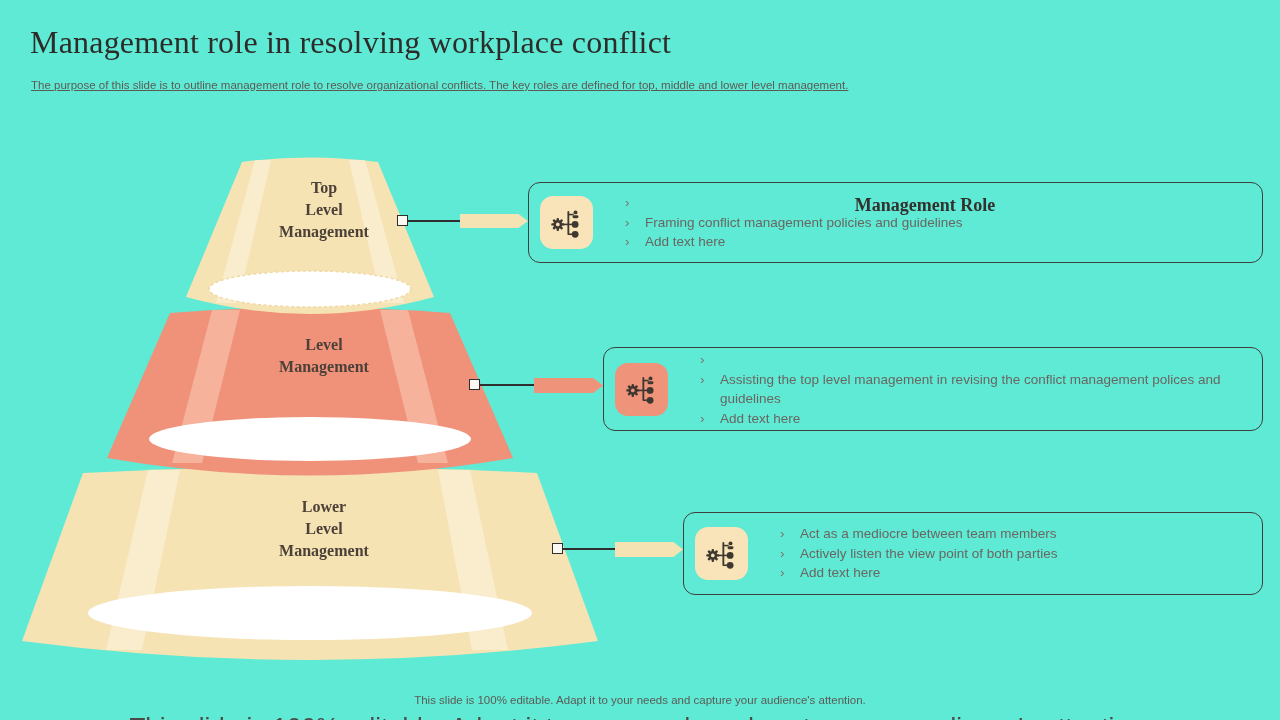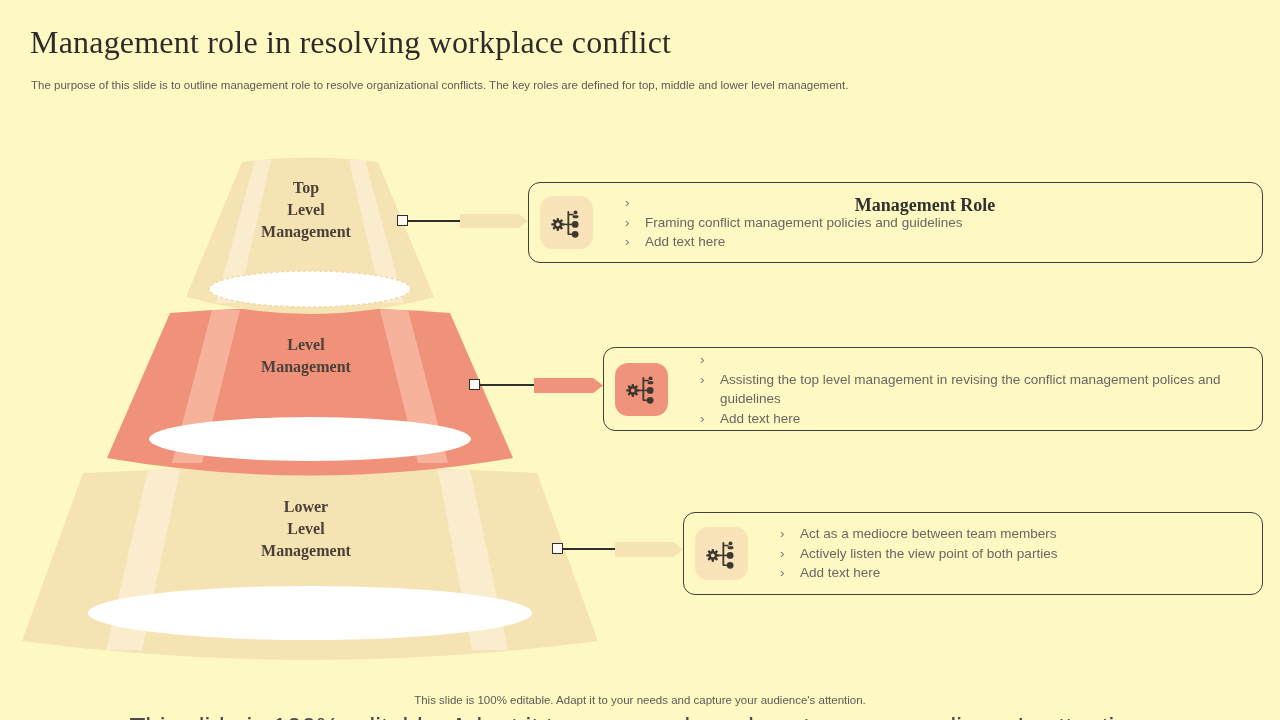--- a/index.html
+++ b/index.html
@@ -1,37 +1,37 @@
 <!DOCTYPE html>
 <html><head>
 <meta charset="utf-8">
 <style>
   html,body { margin:0; padding:0; }
   .slide {
     position:relative; width:1280px; height:720px; overflow:hidden;
-    background:#fef9c3;
+    background:#5eead4;
     font-family:"Liberation Sans", sans-serif;
   }
   .title {
     position:absolute; left:30px; top:24px;
     font-family:"Liberation Serif", serif; font-weight:400;
     font-size:32px; color:#2E2C2A; letter-spacing:0.2px;
   }
   .subtitle {
     position:absolute; left:31px; top:79px;
-    font-size:11.5px; color:#5D5A56;
+    font-size:11.5px; color:#5D5A56;text-decoration:underline;
   }
   .mgmt-heading {
     position:absolute; left:640px; top:155px; width:570px; text-align:center;
     font-family:"Liberation Serif", serif; font-weight:700;
     font-size:18px; color:#33312E;margin-top:40px;
   }
   .funnel-svg { position:absolute; left:0; top:140px; }
   .flabel {
-    position:absolute; left:186px; width:240px; text-align:center;
+    position:absolute; left:204px; width:240px; text-align:center;
     font-family:"Liberation Serif", serif; font-weight:700;
     font-size:16px; line-height:22px; color:#4B4138;
   }
   #flabel-top    { top:177px; }
   #flabel-middle { top:334px; }
   #flabel-lower  { top:496px; }
   .flabel span { display:block; }
 
   .csq {
     position:absolute; width:11px; height:11px; box-sizing:border-box;

